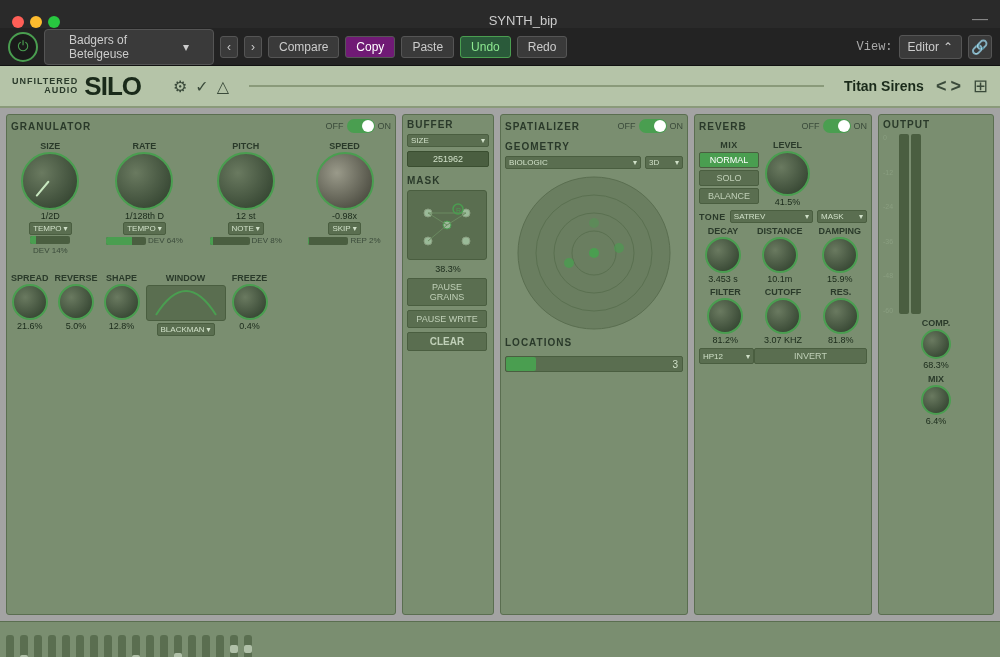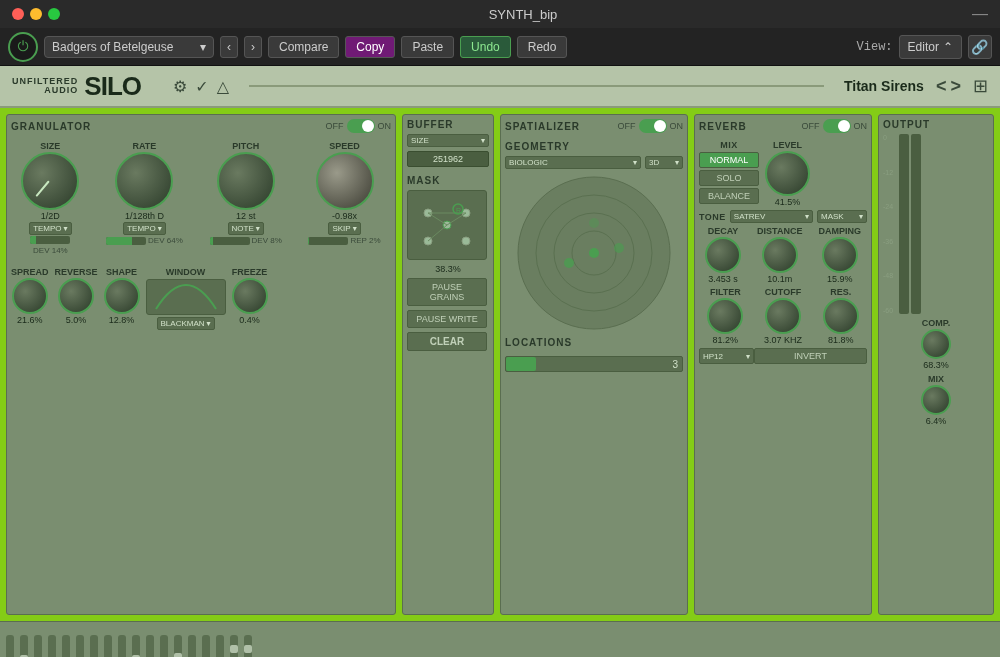--- a/index.html
+++ b/index.html
@@ -10,21 +10,21 @@
       font-family: 'Arial', sans-serif;
       overflow: hidden;
       color: #c8d4c0;
     }
 
     
     .title-bar {
       height: 28px;
       background: #2a2a2a;
       display: flex;
-      align-items: center;
+      align-items: flex-end;
       justify-content: center;
       position: relative;
       padding-left: 46px;
     }
     .title-bar-title {
       color: #ccc;
       font-size: 13px;
     }
     .traffic-lights {
       position: absolute;
@@ -64,21 +64,21 @@
       border: 2px solid #4a9e50;
       display: flex; align-items: center; justify-content: center;
       cursor: pointer;
       color: #4a9e50;
       font-size: 14px;
     }
     .preset-dropdown {
       background: #3a3a3a;
       border: 1px solid #555;
       color: #ccc;
-      padding: 3px 7px;
+      padding: 3px 24px;
       border-radius: 4px;
       font-size: 12px;
       cursor: pointer;
       width: 170px;
       display: flex;
       align-items: center;
       justify-content: space-between;
     }
     .nav-btn {
       background: #3a3a3a;
@@ -190,21 +190,21 @@
     }
     .grid-icon {
       color: #3a4a3a;
       font-size: 18px;
       cursor: pointer;
     }
 
     
     .main-content {
       height: calc(657px - 28px - 38px - 42px - 36px);
-      background: #84cc16;
+      background: #a3a3a3;
       display: flex;
       flex-direction: row;
       padding: 6px;
       gap: 6px;
     }
 
     
     .section {
       background: #7a8e70;
       border: 1px solid #5a6e50;
@@ -572,21 +572,21 @@
         </div>
         <div style="display:flex;align-items:center;gap:2px;width:100%;">
           <div style="width:40px;height:8px;background:#4a5e40;border-radius:2px;overflow:hidden;">
               <div style="width:2%;height:100%;background:#4a9e50;"></div>
             </div>
           <span class="param-label-small">REP 2%</span>
         </div>
       </div>
     </div>
 
-    <div style="display:flex; gap:6px; margin-top:8px;">
+    <div style="display:flex; gap:6px; margin-top:14px;">
       <div class="knob-group">
         <span class="knob-label">SPREAD</span>
         <div class="knob knob-small"></div>
         <span class="knob-value">21.6%</span>
       </div>
       <div class="knob-group">
         <span class="knob-label">REVERSE</span>
         <div class="knob knob-small"></div>
         <span class="knob-value">5.0%</span>
       </div>

